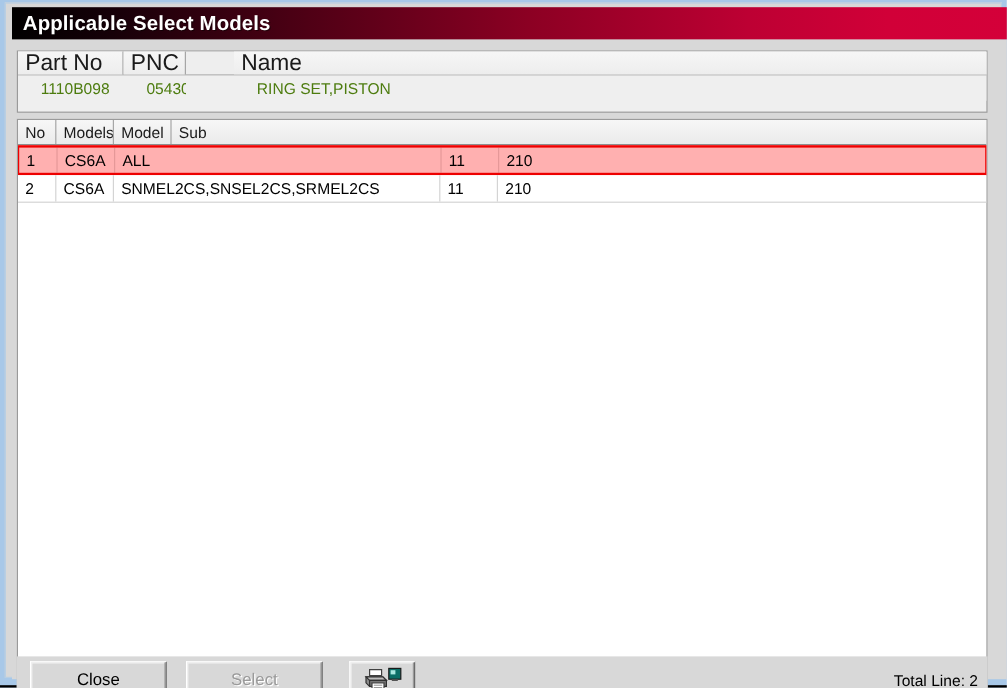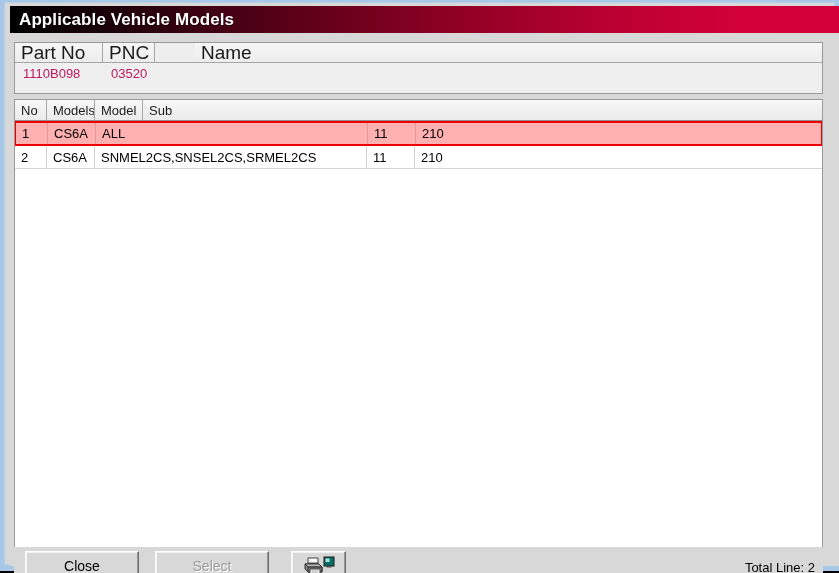--- a/index.html
+++ b/index.html
@@ -101,24 +101,24 @@
 
   #part-info-row {
     display: flex;
     height: 21px;
     align-items: center;
     background: #efefef;
   }
   #part-info-row .dcell {
     display: flex;
     align-items: center;
-    padding-left: 8px;
-    box-sizing: border-box;
-    font-size: 13px;
-    color: #be185d;
+    padding-left: 19px;
+    box-sizing: border-box;
+    font-size: 13px;
+    color: #4d7c0f;
     white-space: nowrap;
     overflow: hidden;
   }
 
   
   #models-grid {
     position: absolute;
     left: 4px; top: 66px;
     width: 809px;
     height: 515px;
@@ -235,34 +235,35 @@
     white-space: nowrap;
   }
 </style>
 </head>
 <body>
 
 <div id="window-frame">
   <div id="window-inner">
 
     <div id="title-bar">
-      <div id="title-text">Applicable Vehicle Models</div>
+      <div id="title-text">Applicable Select Models</div>
     </div>
 
     <div id="dialog-body">
 
       <div id="part-info-panel">
         <div id="part-info-header">
           <div class="hcell pi-col-part">Part No</div>
           <div class="hcell pi-col-pnc">PNC</div>
           <div class="hcell pi-col-name">Name</div>
         </div>
         <div id="part-info-row">
           <div class="dcell pi-col-part">1110B098</div>
-          <div class="dcell pi-col-pnc">03520</div>
+          <div class="dcell pi-col-pnc">05430</div>
+          <div class="dcell pi-col-name">RING SET,PISTON</div>
         </div>
       </div>
 
       <div id="models-grid">
         <div id="grid-header">
           <div class="gh col-no">No</div>
           <div class="gh col-model">Models</div>
           <div class="gh col-main">Model</div>
           <div class="gh col-sub">Sub</div>
         </div>

